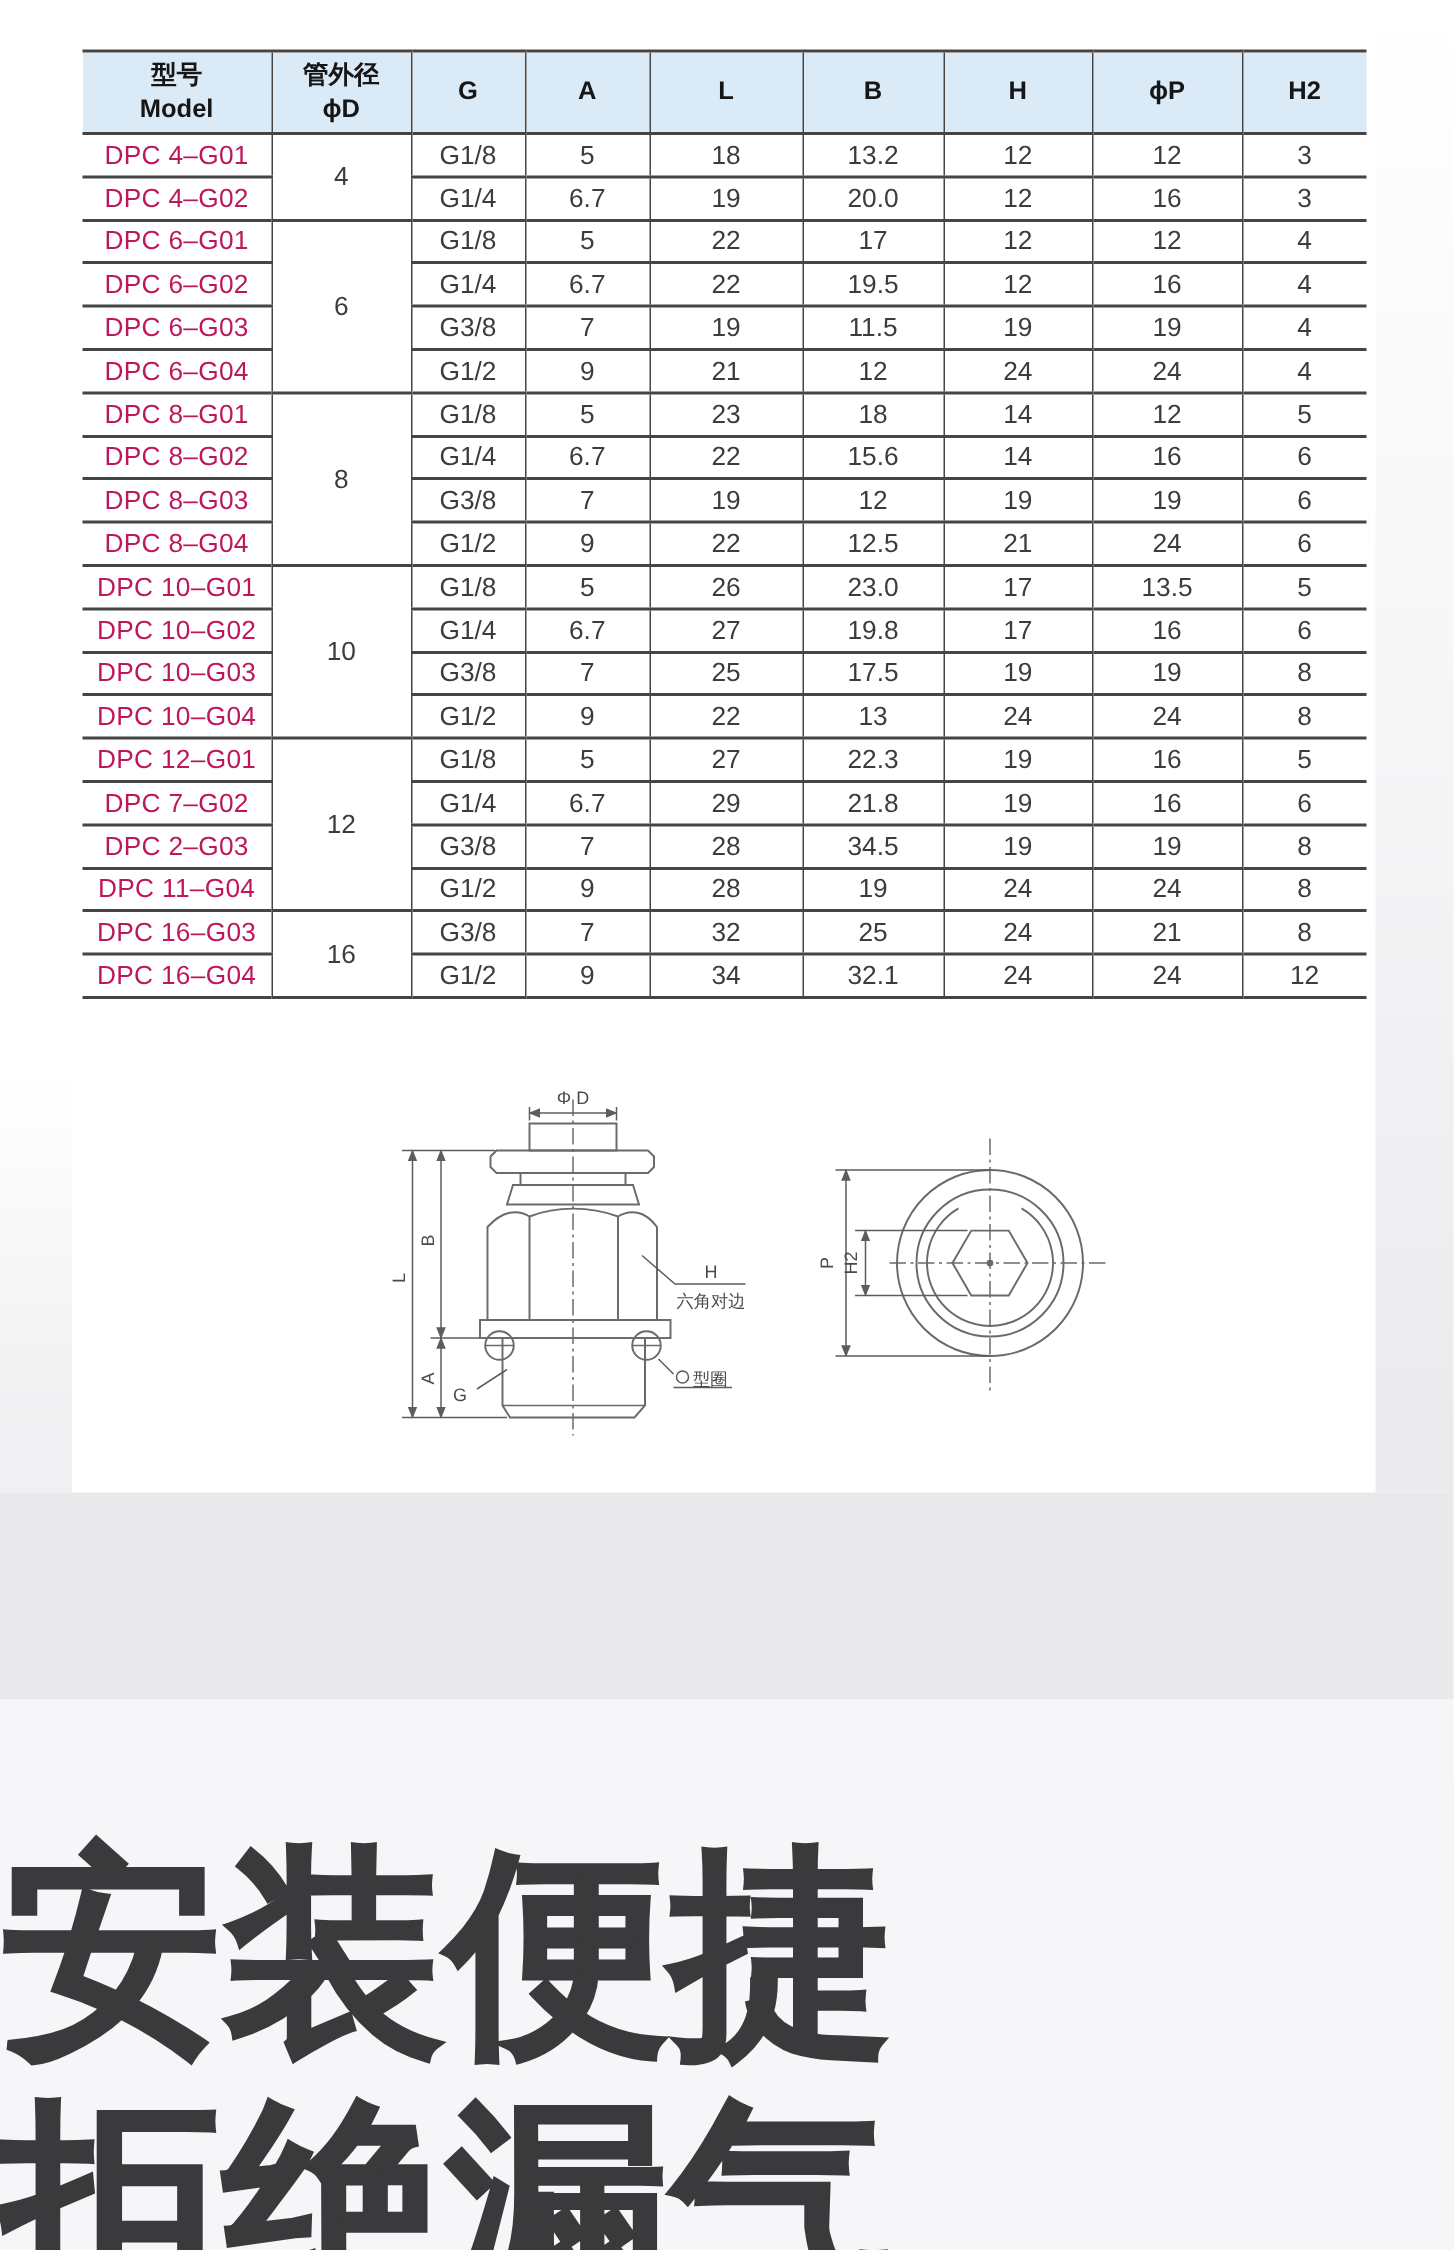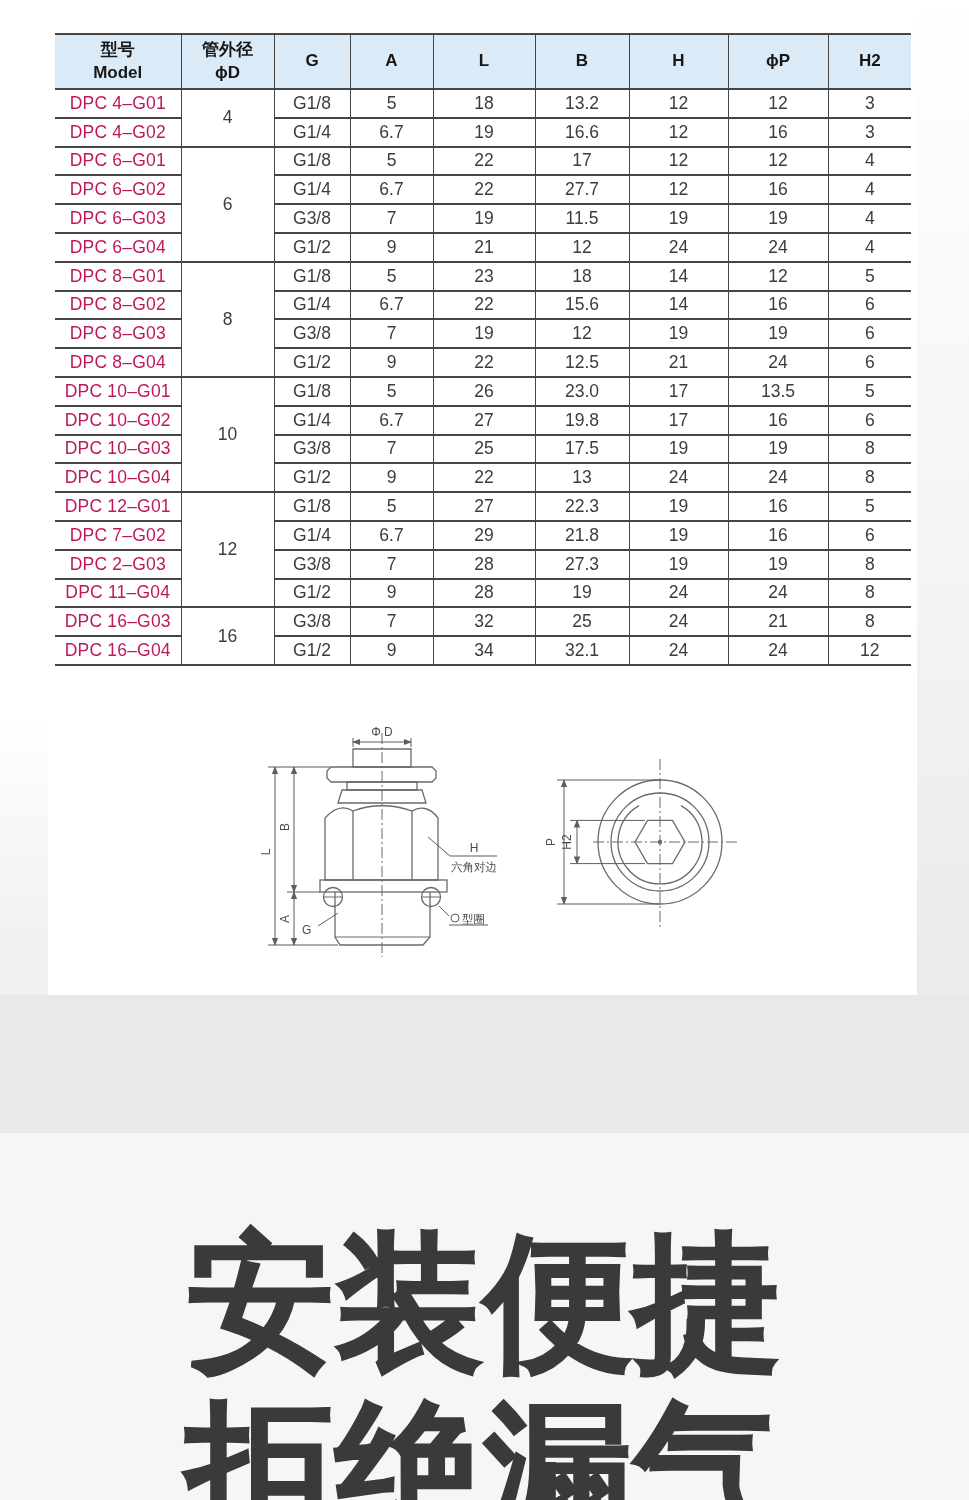--- a/index.html
+++ b/index.html
@@ -57,21 +57,21 @@
   
   .divider {
     position:absolute; left:0; top:995px; width:969px; height:138px;
     background:var(--divider,#e9e8ea);
   }
 
   
   .banner {
     position:absolute; left:0; top:1133px; width:969px; height:367px;
     background:var(--banner-bg,#f6f5f7);
-    overflow:hidden; text-align:center;
+    overflow:hidden; 
   }
   .slogan {
     font-size:148px; line-height:168px; font-weight:900;
     color:var(--banner-text,#3a393b);
     letter-spacing:1px;
     -webkit-text-stroke:2px currentColor;
   }
   .slogan.first { margin-top:86px; }
 </style>
 </head>
@@ -136,42 +136,42 @@
             <td>13.2</td>
             <td>12</td>
             <td>12</td>
             <td>3</td>
           </tr>
           <tr>
             <td class="model">DPC 4–G02</td>
             <td>G1/4</td>
             <td>6.7</td>
             <td>19</td>
-            <td>16.6</td>
+            <td>20.0</td>
             <td>12</td>
             <td>16</td>
             <td>3</td>
           </tr>
           <tr>
             <td class="model">DPC 6–G01</td>
             <td rowspan="4">6</td>
             <td>G1/8</td>
             <td>5</td>
             <td>22</td>
             <td>17</td>
             <td>12</td>
             <td>12</td>
             <td>4</td>
           </tr>
           <tr>
             <td class="model">DPC 6–G02</td>
             <td>G1/4</td>
             <td>6.7</td>
             <td>22</td>
-            <td>27.7</td>
+            <td>19.5</td>
             <td>12</td>
             <td>16</td>
             <td>4</td>
           </tr>
           <tr>
             <td class="model">DPC 6–G03</td>
             <td>G3/8</td>
             <td>7</td>
             <td>19</td>
             <td>11.5</td>
@@ -290,21 +290,21 @@
             <td>21.8</td>
             <td>19</td>
             <td>16</td>
             <td>6</td>
           </tr>
           <tr>
             <td class="model">DPC 2–G03</td>
             <td>G3/8</td>
             <td>7</td>
             <td>28</td>
-            <td>27.3</td>
+            <td>34.5</td>
             <td>19</td>
             <td>19</td>
             <td>8</td>
           </tr>
           <tr>
             <td class="model">DPC 11–G04</td>
             <td>G1/2</td>
             <td>9</td>
             <td>28</td>
             <td>19</td>

